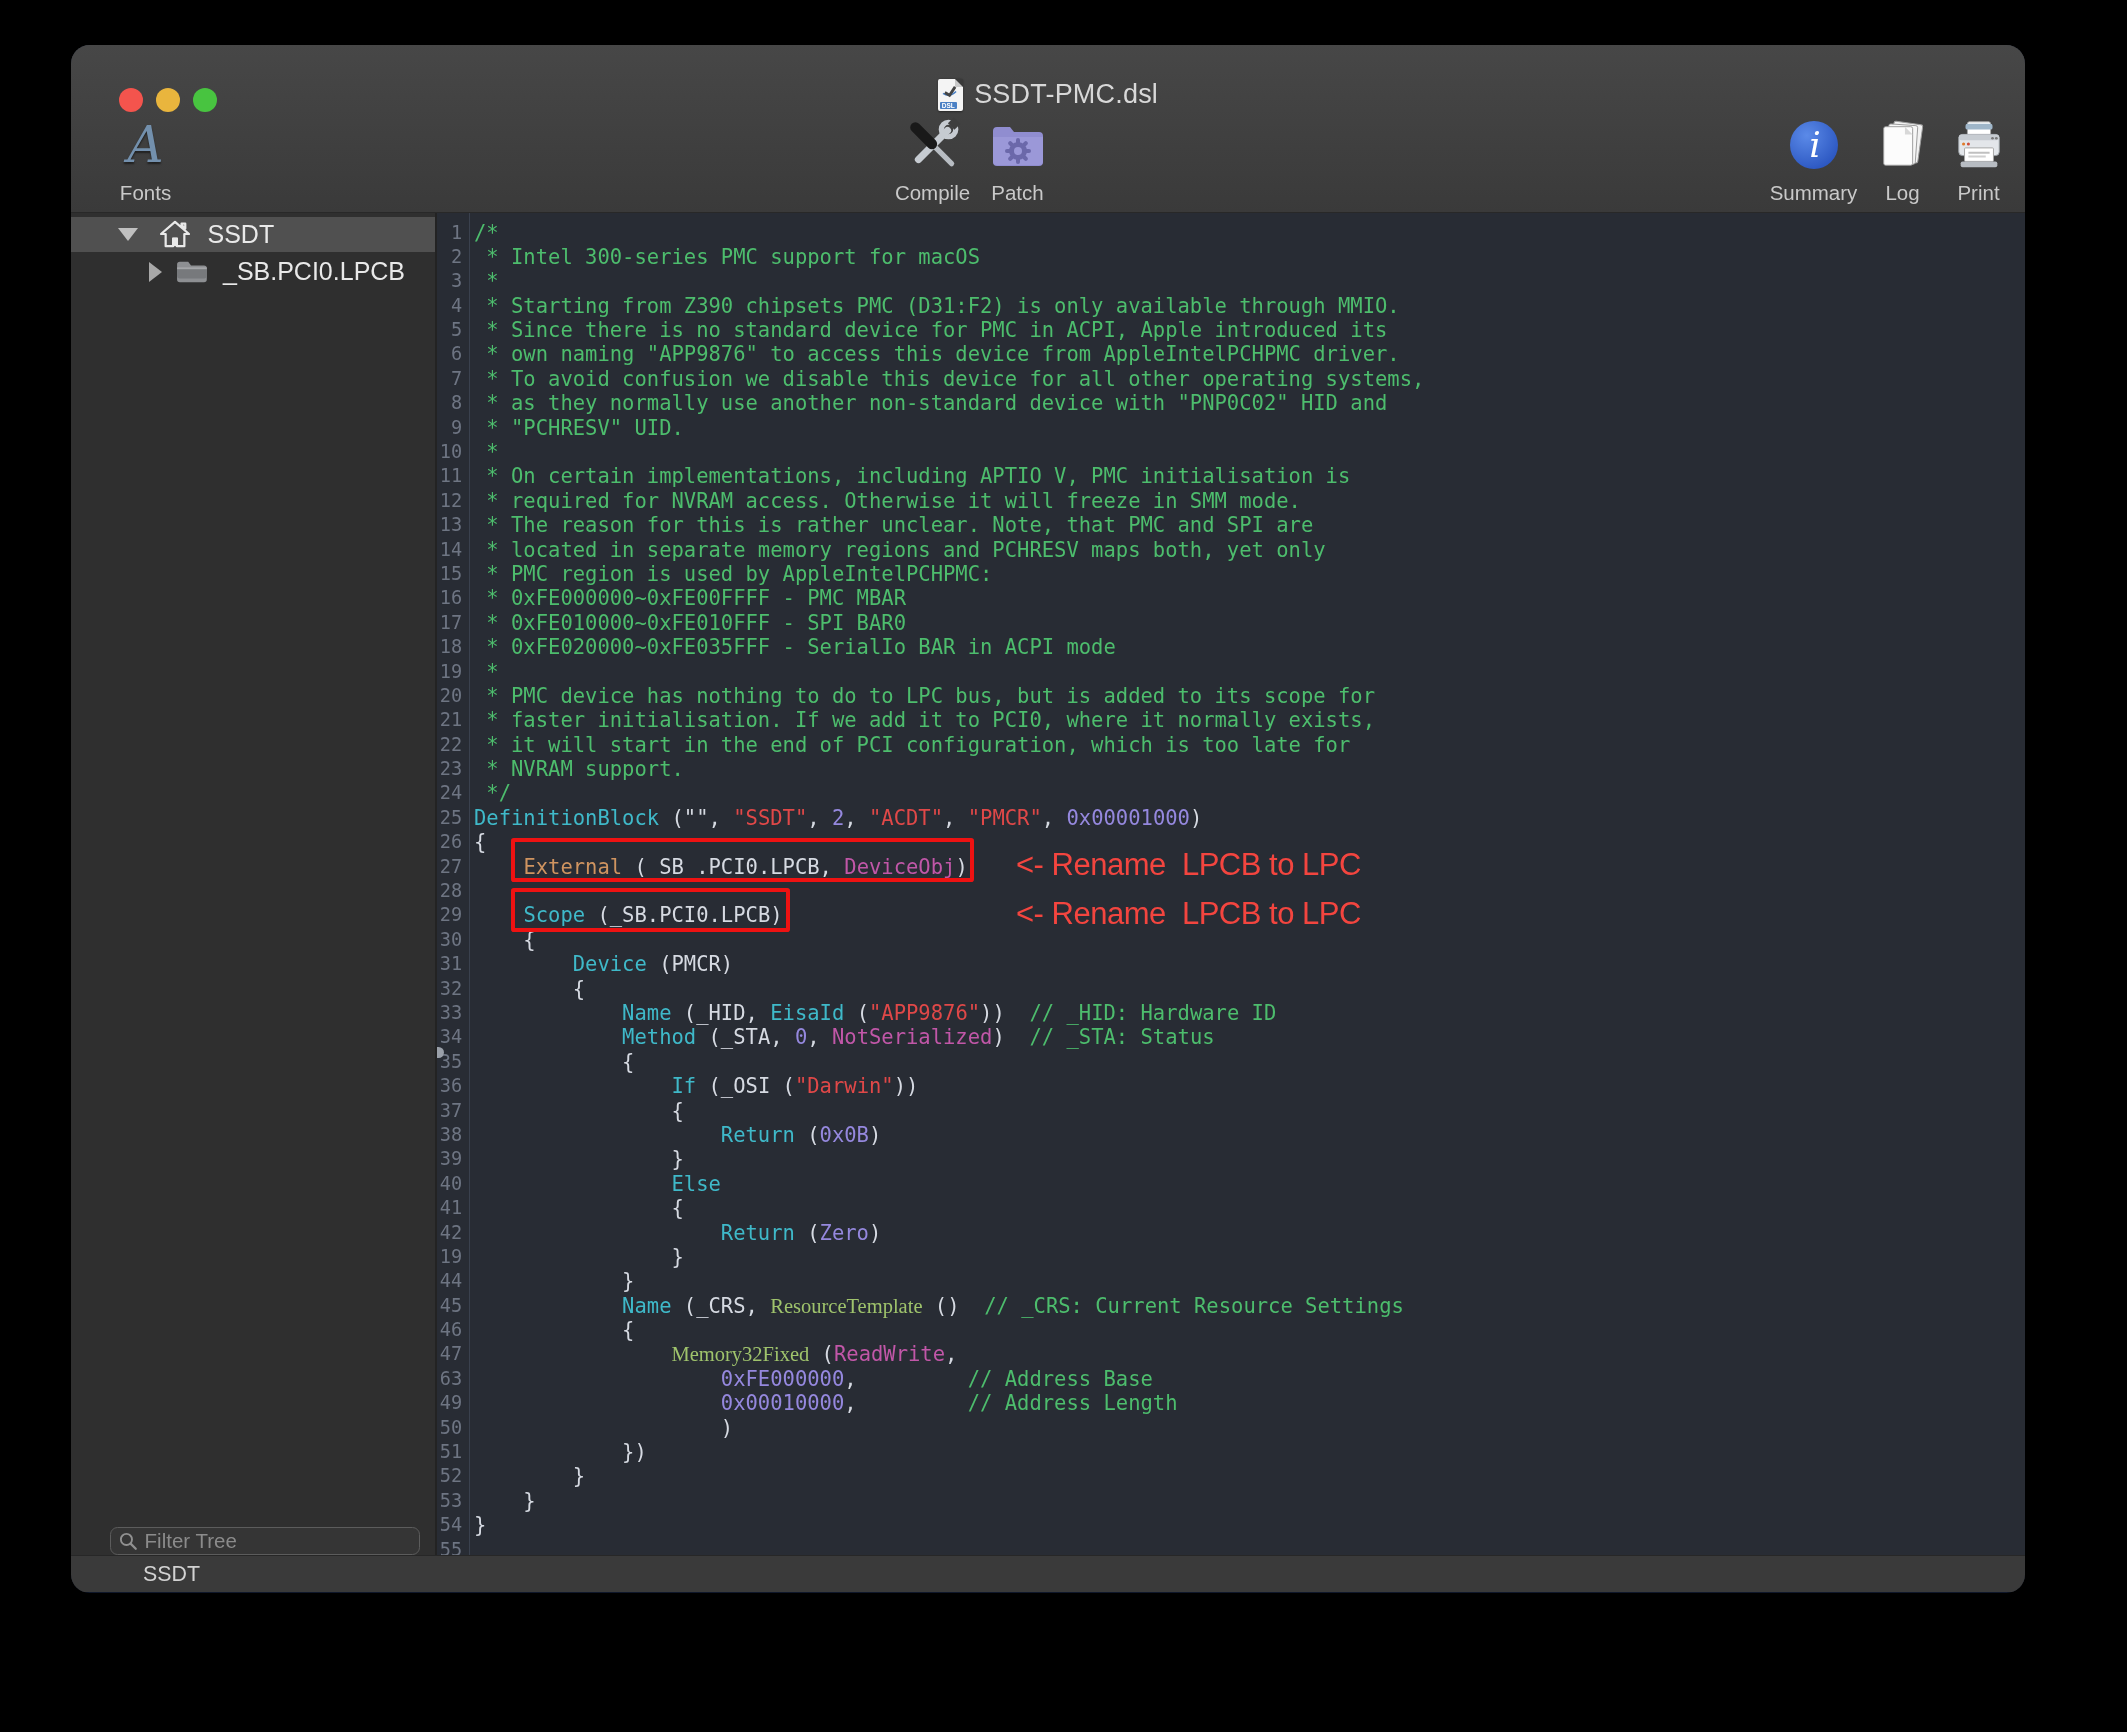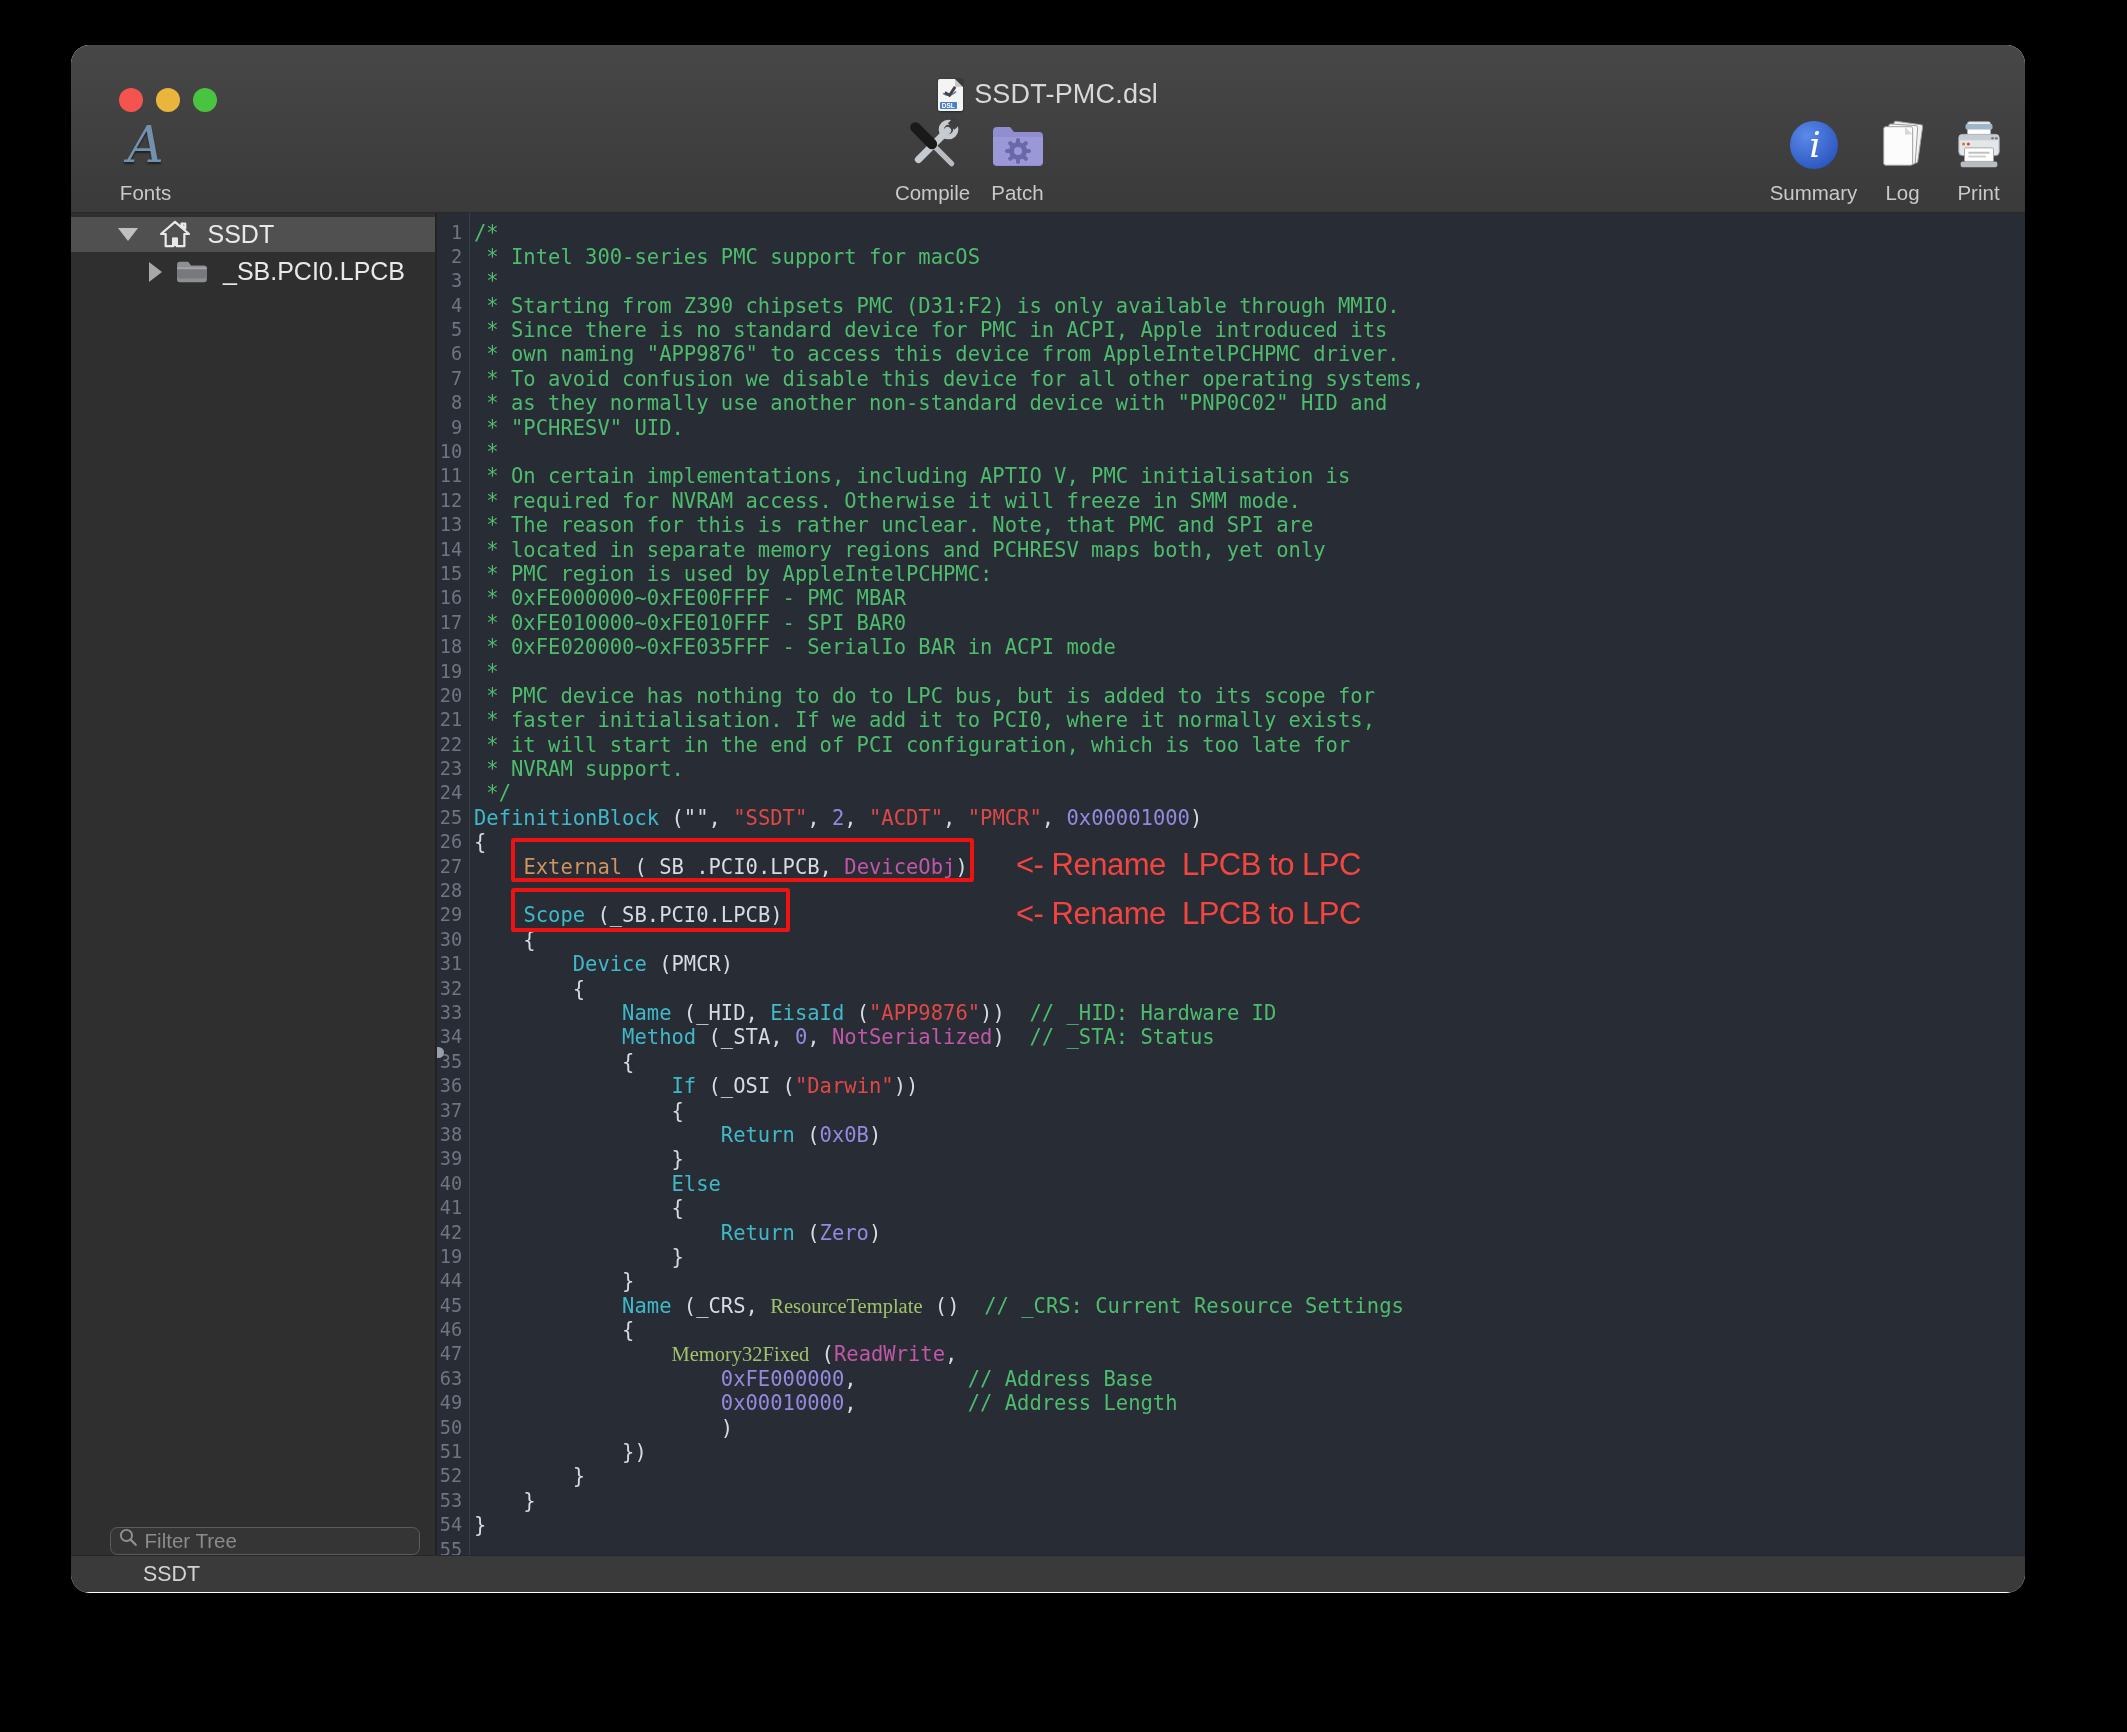--- a/index.html
+++ b/index.html
@@ -1,20 +1,20 @@
 <!DOCTYPE html>
 <html style="font-size:15px"><head>
 <meta charset="utf-8">
 <style>
   * { margin:0; padding:0; box-sizing:border-box; }
   html,body { width:2127px; height:1732px; background:#000; overflow:hidden;
               font-family:"Liberation Sans", sans-serif; }
 
   .window { position:absolute; left:71px; top:45px; width:1954px; height:1548px;
-            background:#ffffff; border-radius:18.6px; overflow:hidden;
+            background:#0f172a; border-radius:18.6px; overflow:hidden;
             box-shadow:0 28px 84px rgba(0,0,0,.7), inset 0 0.9px 0 rgba(255,255,255,.12); }
 
   
   .chrome { position:absolute; left:0; top:0; width:100%; height:168px;
             background:linear-gradient(#474747,#3a3a3a); border-bottom:1.9px solid #282828; }
   .traffic { position:absolute; top:43px; width:24px; height:24px; border-radius:50%; }
   .t-red   { left:48px;  background:#f4544d; }
   .t-yel   { left:85px;  background:#e9b53d; }
   .t-grn   { left:122px; background:#48c440; }
 
@@ -45,21 +45,21 @@
               display:flex; align-items:center; font-size:25px; color:#e9e9e9; }
   .row-ssdt { top:3.7px; background:#505050; }
   .row-lpcb { top:41px; }
   .caret-down { width:0; height:0; border-left:10.3px solid transparent;
               border-right:10.3px solid transparent; border-top:13px solid #c0c0c0; }
   .caret-right { width:0; height:0; border-top:10.3px solid transparent;
               border-bottom:10.3px solid transparent; border-left:13px solid #a8a8a8; }
 
   .filter-box { position:absolute; left:39px; top:1314px; width:310px; height:28px;
                 border:1.9px solid #5c5c5c; border-radius:7.5px; background:#353535;
-                display:flex; padding:0 7.5px; gap:7.5px; }
+                display:flex; align-items:center; padding:0 7.5px; gap:7.5px; }
   .filter-box input { flex:1; background:transparent; border:none; outline:none;
                 font-size:20.5px; color:#ddd; font-family:"Liberation Sans",sans-serif; }
   .filter-box input::placeholder { color:#8b8b8b; }
 
   .vdivider { position:absolute; left:364px; top:0; width:2.8px; height:100%; background:#232323; }
 
   .editor { position:absolute; left:366px; top:0; width:1588px; height:100%;
             background:#282c34; overflow:hidden; }
   .gutter { position:absolute; left:0; top:7.5px; width:28px; text-align:right;
             font-family:"DejaVu Sans Mono", monospace; font-size:18.6px; color:#6e7583; }

